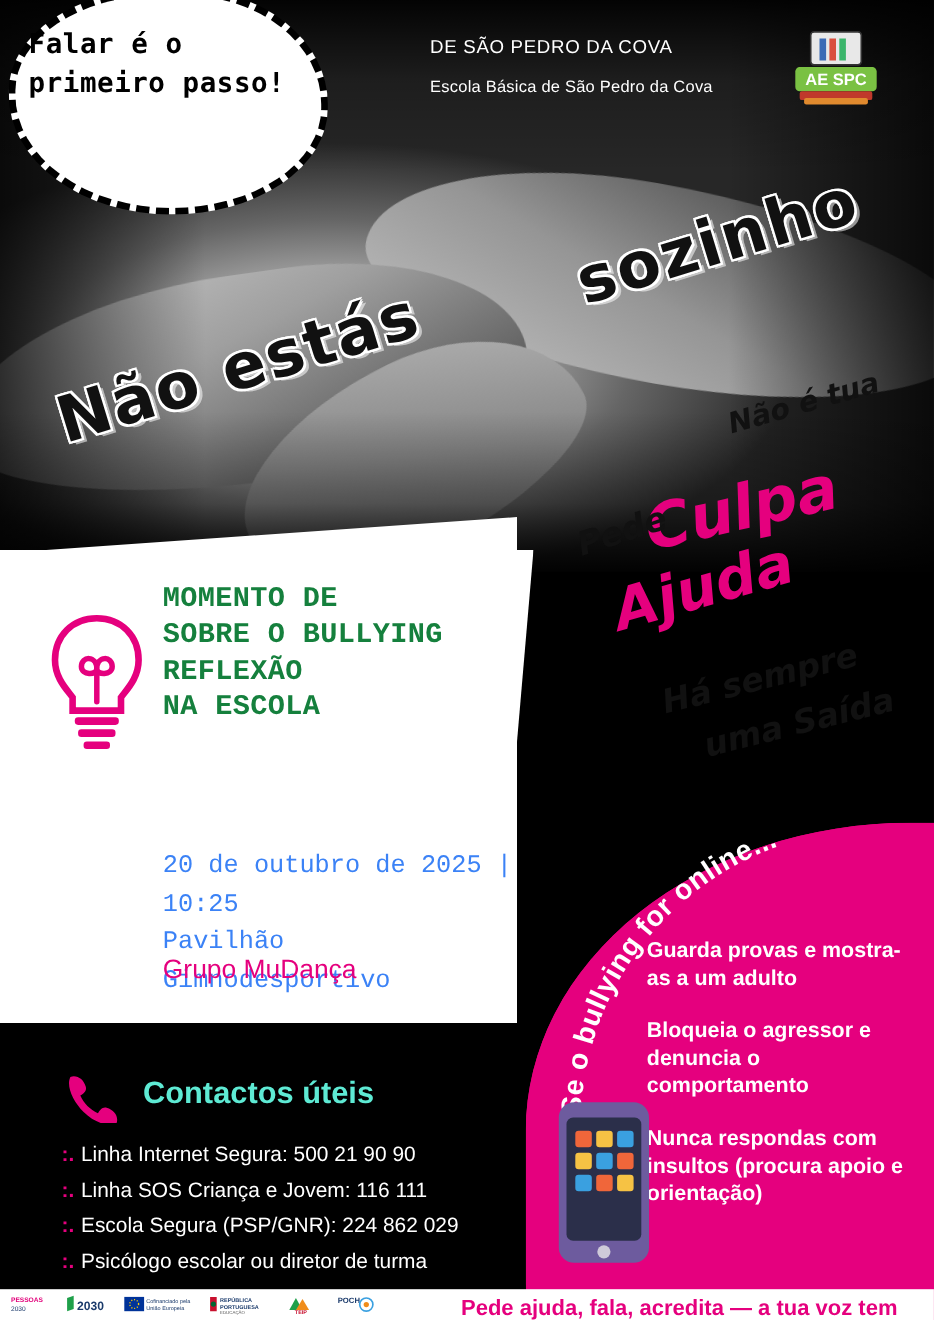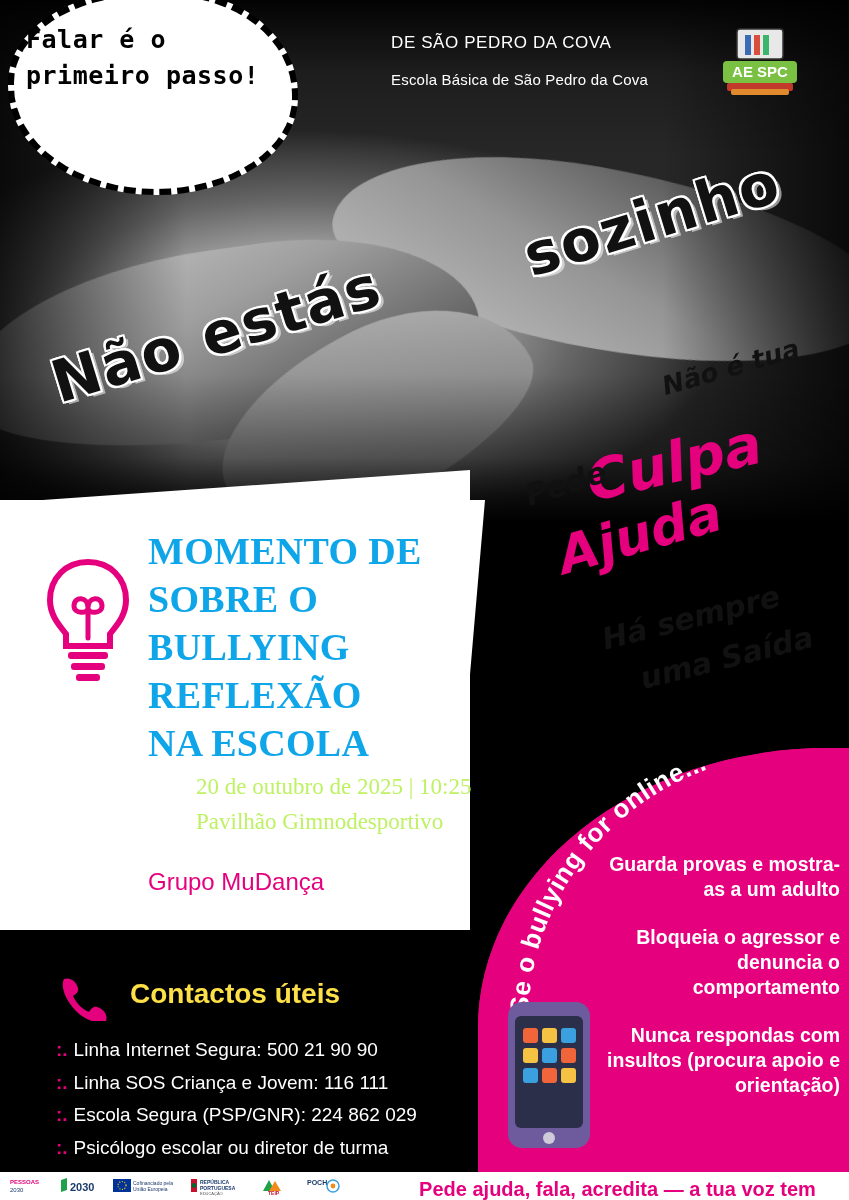--- a/index.html
+++ b/index.html
@@ -94,26 +94,26 @@
     position:absolute;left:0;top:470px;width:470px;height:60px;background:#fff;
     clip-path:polygon(0 55%,100% 0,100% 100%,0 100%);
   }
   .panel-skewright{
     position:absolute;left:430px;top:500px;width:100px;height:430px;background:#fff;
     clip-path:polygon(0 0,55% 0,18% 100%,0 100%);
   }
   .bulb{position:absolute;left:42px;top:556px;width:92px;height:130px;}
   .title-pink{
     position:absolute;left:148px;top:528px;width:300px;
-    color:#0ea5e9;font-family:Liberation Serif, serif;font-weight:700;
-    font-size:38px;line-height:1.26;letter-spacing:.3px;
+    color:#15803d;font-family:Liberation Mono, monospace;font-weight:700;
+    font-size:26px;line-height:1.26;letter-spacing:.3px;
   }
   .date-line{
-    position:absolute;left:148px;top:770px;width:320px;color:#bef264;
-    font-family:Liberation Serif, serif;font-size:23px;line-height:1.5;margin-left:48px;
+    position:absolute;left:148px;top:770px;width:320px;color:#3b82f6;
+    font-family:Liberation Mono, monospace;font-size:23px;line-height:1.5;
   }
   .group{
     position:absolute;left:148px;top:868px;color:#e5007e;
     font-family:"Liberation Sans",sans-serif;font-size:24px;font-weight:400;text-align:right;
   }
   
   .hw{position:absolute;font-family:"DejaVu Sans",sans-serif;}
   .hw-naoetua{
     left:660px;top:352px;font-size:26px;color:#111;font-weight:600;
     transform:rotate(-16deg);font-style:italic;
@@ -147,29 +147,29 @@
     position:absolute;left:478px;top:748px;width:371px;height:420px;overflow:hidden;
   }
   .arc-text{
     position:absolute;left:488px;top:742px;width:360px;height:300px;
   }
   .arc-text text{
     font-family:"Liberation Sans",sans-serif;font-weight:700;font-size:26px;fill:#fff;
     letter-spacing:.5px;
   }
   .tips{
-    position:absolute;left:588px;top:852px;width:252px;text-align:right;color:#fff;
+    position:absolute;left:588px;top:852px;width:252px;text-align:left;color:#fff;
     font-family:"Liberation Sans",sans-serif;font-weight:700;font-size:19.5px;
     line-height:1.3;
   }
   .tips p{margin:0 0 22px 0;}
   .phone{position:absolute;left:506px;top:1000px;width:86px;height:150px;}
   
   .contacts-title{
-    position:absolute;left:130px;top:978px;color:#fde047;
+    position:absolute;left:130px;top:978px;color:#5eead4;
     font-family:"Liberation Sans",sans-serif;font-weight:700;font-size:28px;
   }
   .phone-icon{position:absolute;left:56px;top:975px;width:56px;height:46px;}
   .contacts{
     position:absolute;left:56px;top:1034px;width:440px;color:#fff;
     font-family:"Liberation Sans",sans-serif;font-size:19px;line-height:1.72;
   }
   .contacts .bt{color:#e5007e;font-weight:700;margin-right:6px;}
   
   .footer{

